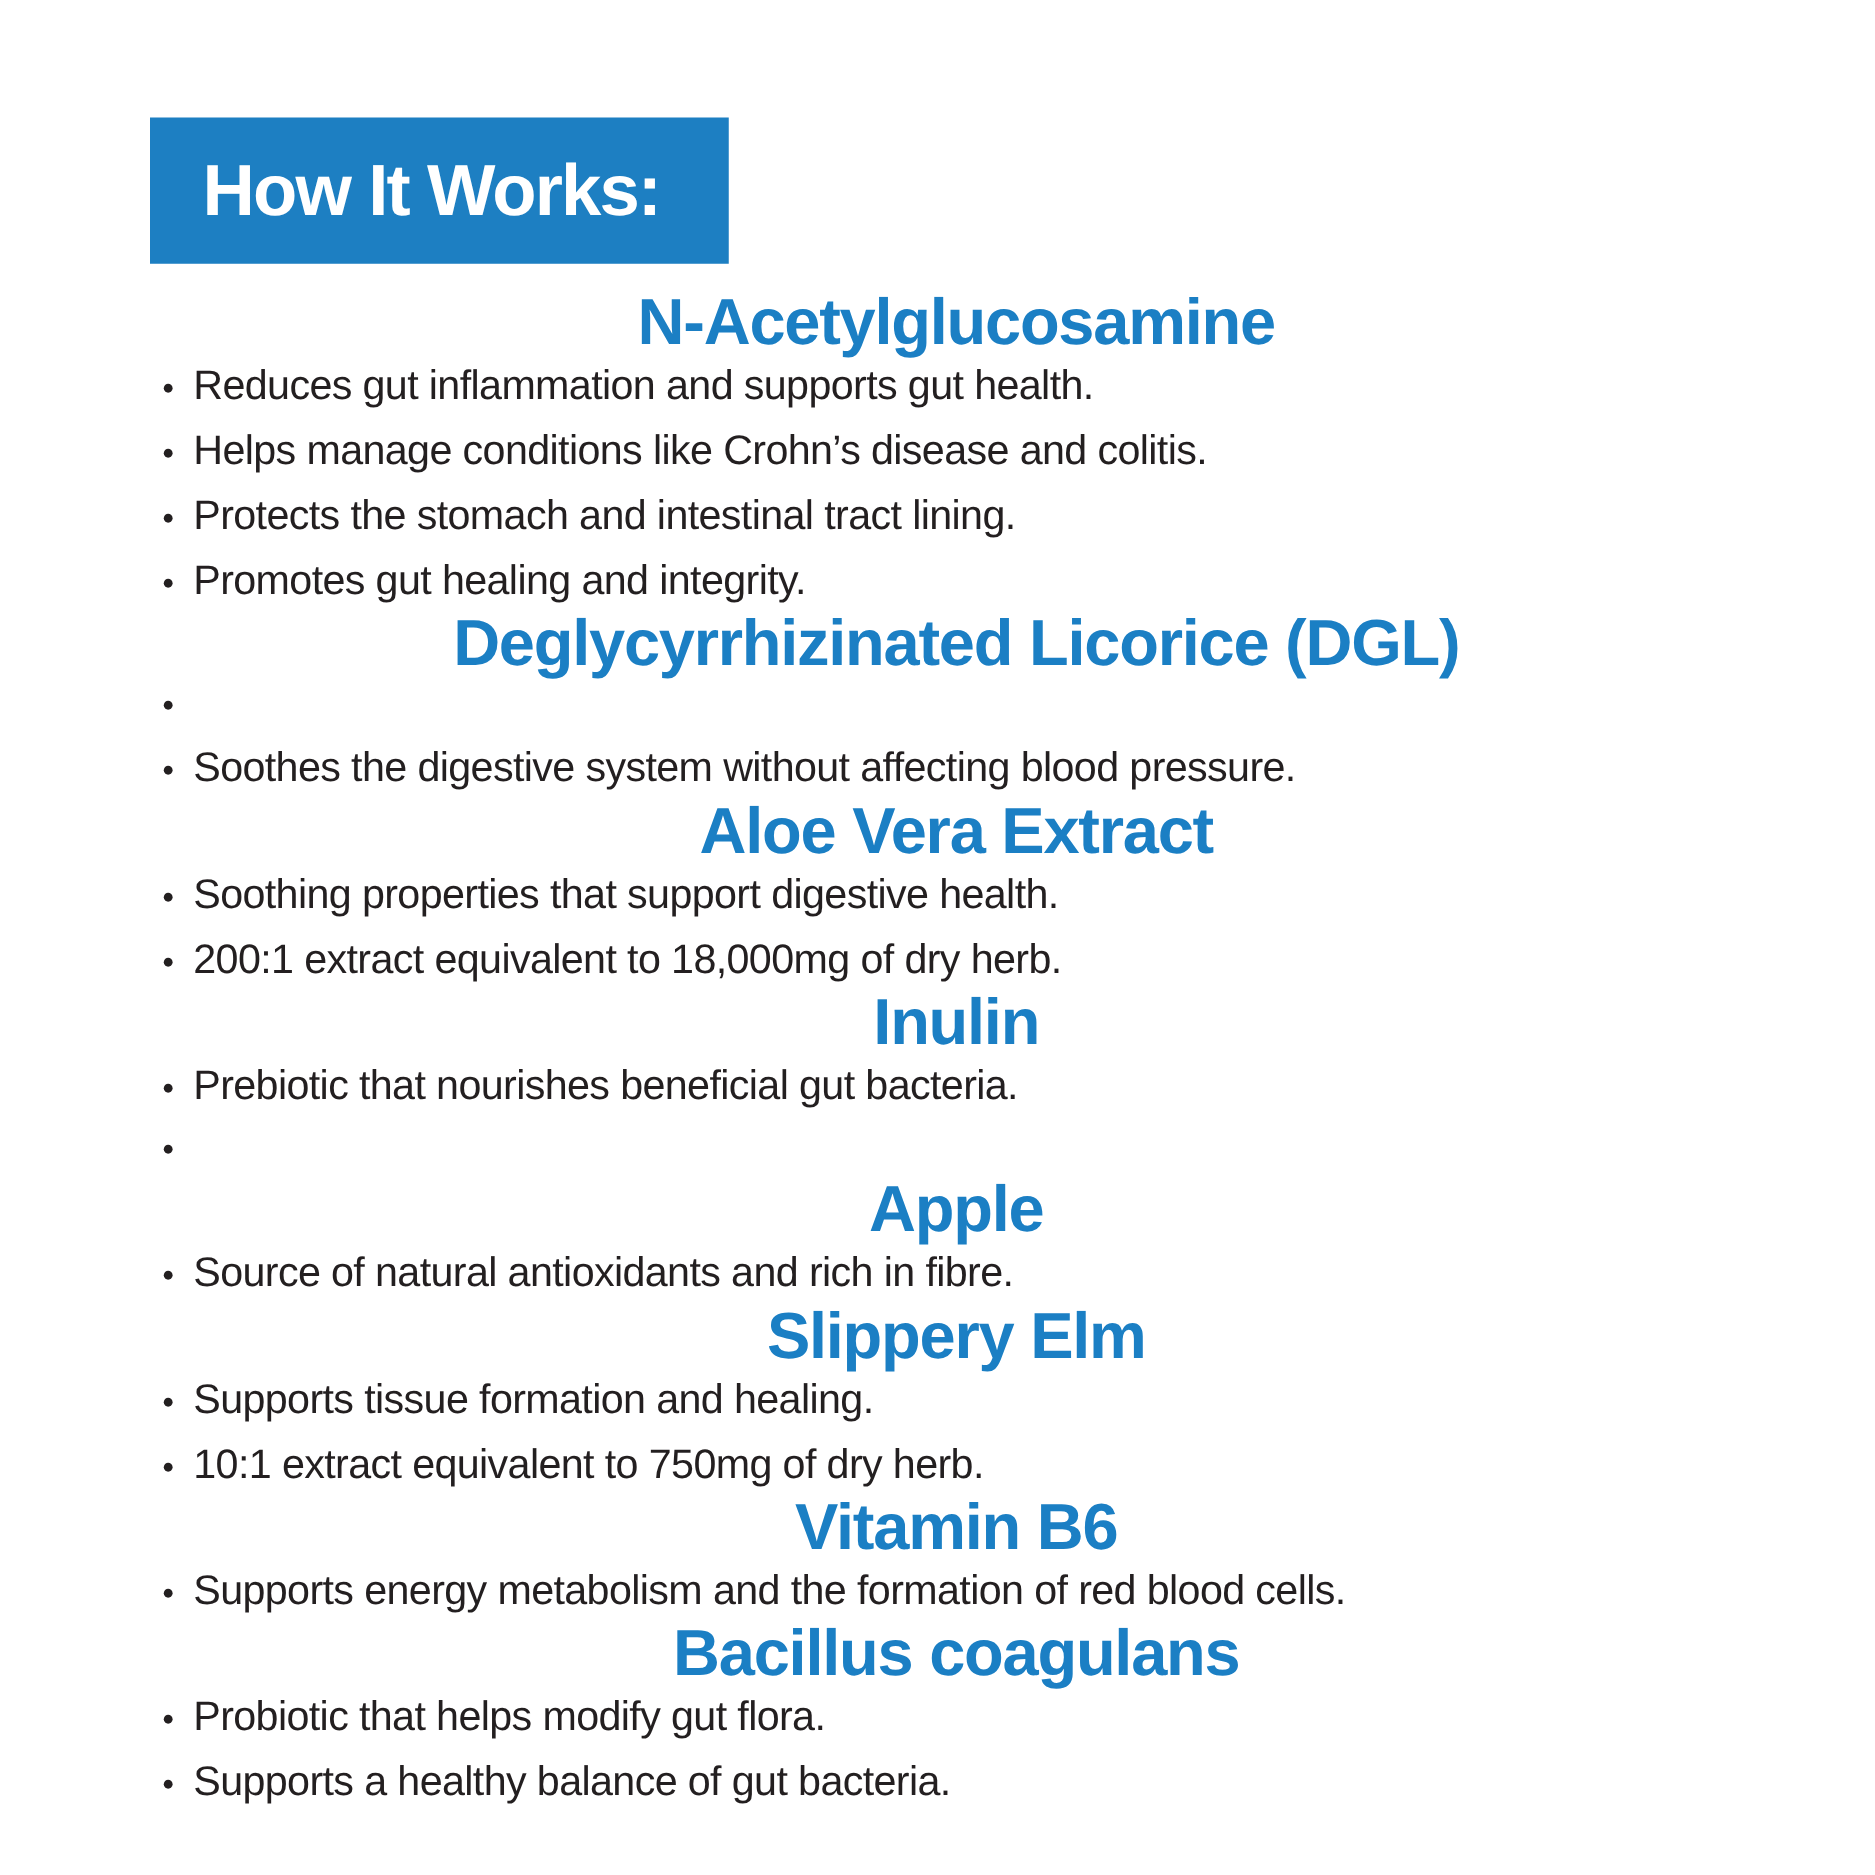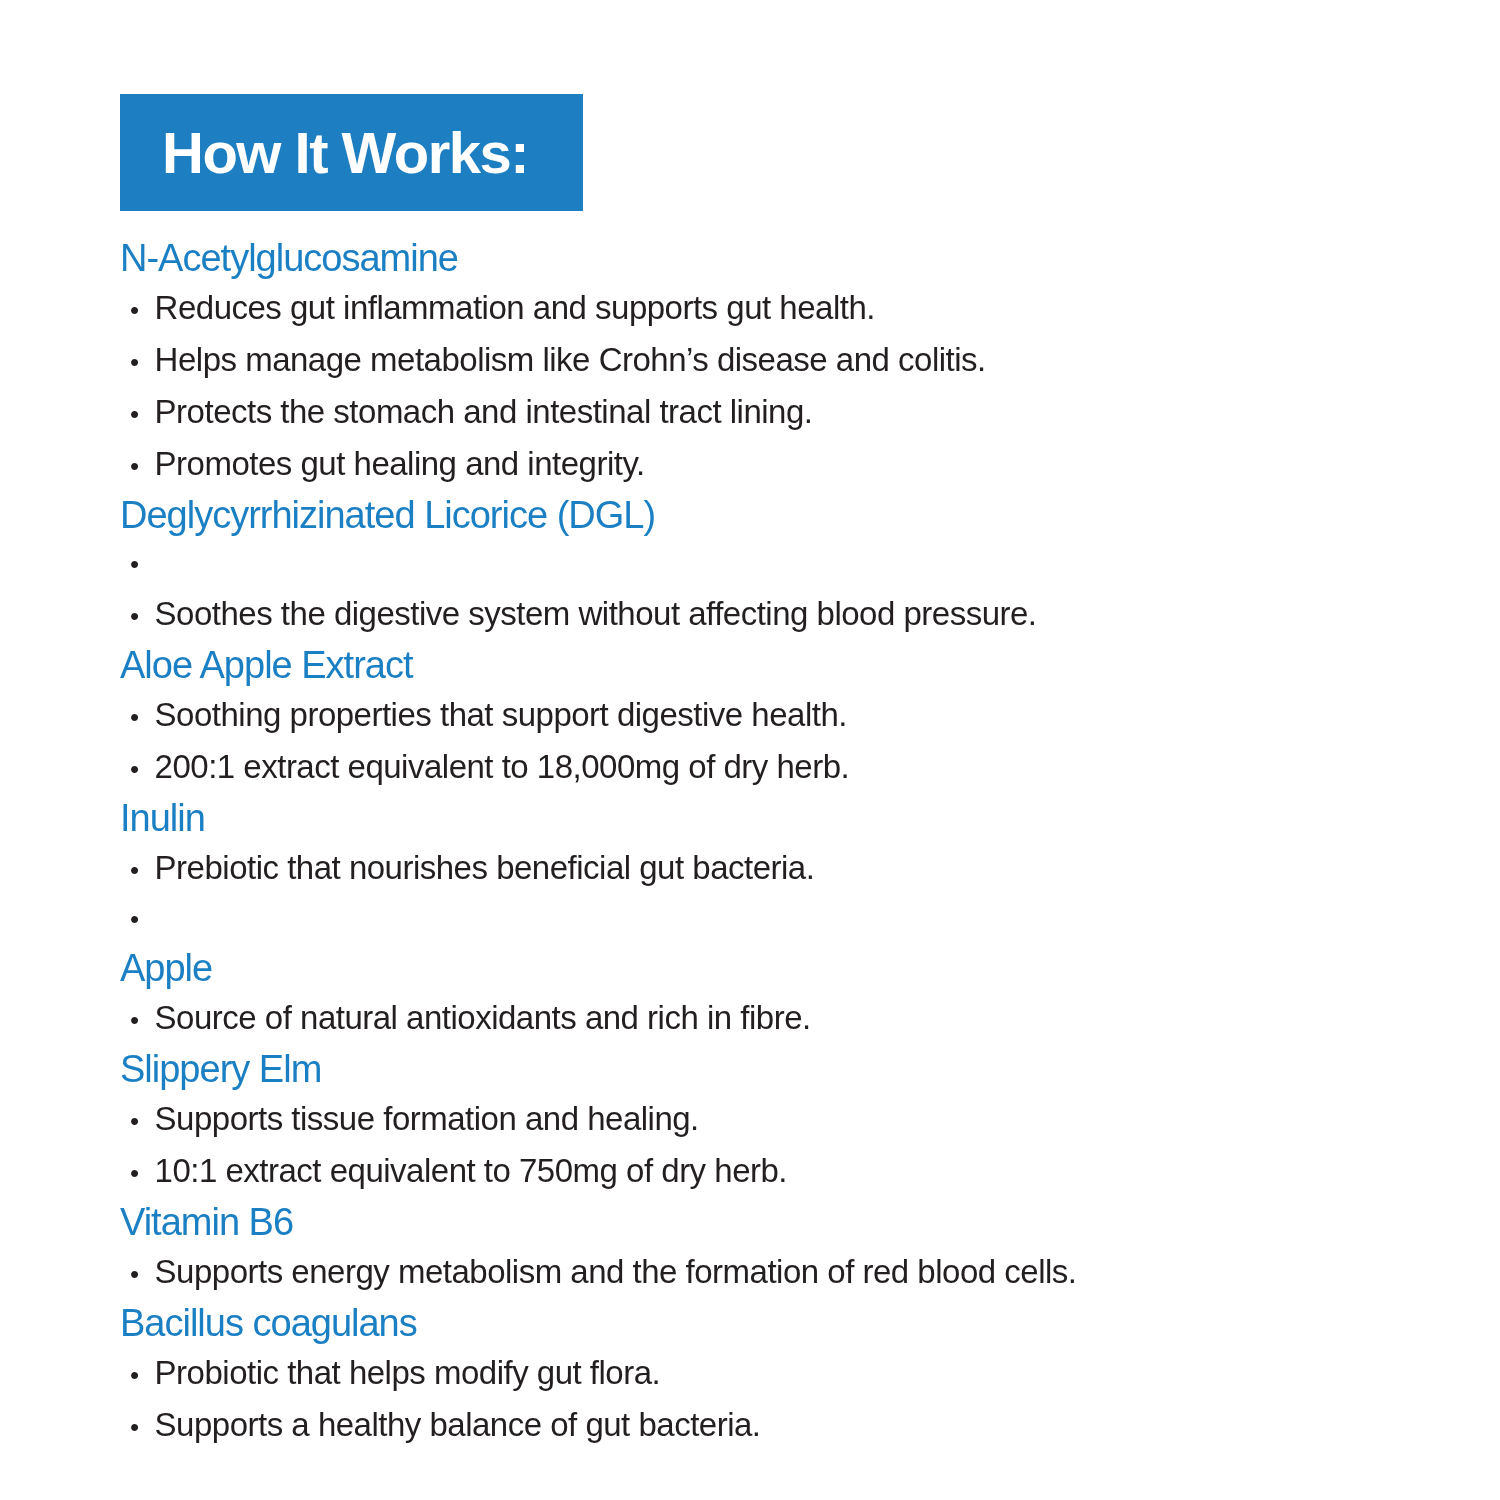--- a/index.html
+++ b/index.html
@@ -36,25 +36,26 @@
   }
   .content {
     position: absolute;
     left: 120px;
     top: 234px;
     width: 1290px;
   }
   .section-heading {
     margin: 0;
     color: #1b7fc4;
-    font-size: 38px;
-    font-weight: normal;
+    font-size: 52px;
+    font-weight: bold;
     line-height: 49px;
     letter-spacing: -1px;
     white-space: nowrap;
+    text-align: center;
   }
   .bullet-list {
     list-style: none;
     margin: 0;
     padding: 0;
   }
   .bullet-item {
     display: flex;
     align-items: baseline;
     font-size: 33px;
@@ -84,21 +85,21 @@
     <section>
       <h2 class="section-heading">N-Acetylglucosamine</h2>
       <ul class="bullet-list">
     <li class="bullet-item">
       <span class="bullet-dot">•</span>
       <span class="bullet-text">Reduces gut inflammation and supports gut health.</span>
     </li>
 
     <li class="bullet-item">
       <span class="bullet-dot">•</span>
-      <span class="bullet-text">Helps manage metabolism like Crohn’s disease and colitis.</span>
+      <span class="bullet-text">Helps manage conditions like Crohn’s disease and colitis.</span>
     </li>
   </ul>
     </section>
 
     <section>
       <ul class="bullet-list">
     <li class="bullet-item">
       <span class="bullet-dot">•</span>
       <span class="bullet-text">Protects the stomach and intestinal tract lining.</span>
     </li>
@@ -118,21 +119,21 @@
     </li>
 
     <li class="bullet-item">
       <span class="bullet-dot">•</span>
       <span class="bullet-text">Soothes the digestive system without affecting blood pressure.</span>
     </li>
   </ul>
     </section>
 
     <section>
-      <h2 class="section-heading">Aloe Apple Extract</h2>
+      <h2 class="section-heading">Aloe Vera Extract</h2>
       <ul class="bullet-list">
     <li class="bullet-item">
       <span class="bullet-dot">•</span>
       <span class="bullet-text">Soothing properties that support digestive health.</span>
     </li>
 
     <li class="bullet-item">
       <span class="bullet-dot">•</span>
       <span class="bullet-text">200:1 extract equivalent to 18,000mg of dry herb.</span>
     </li>

